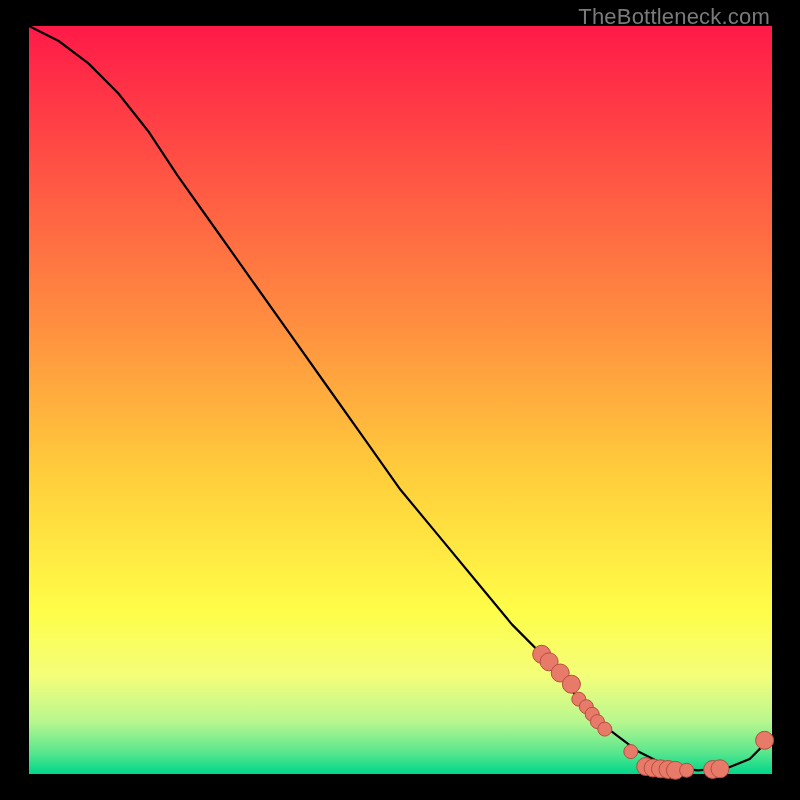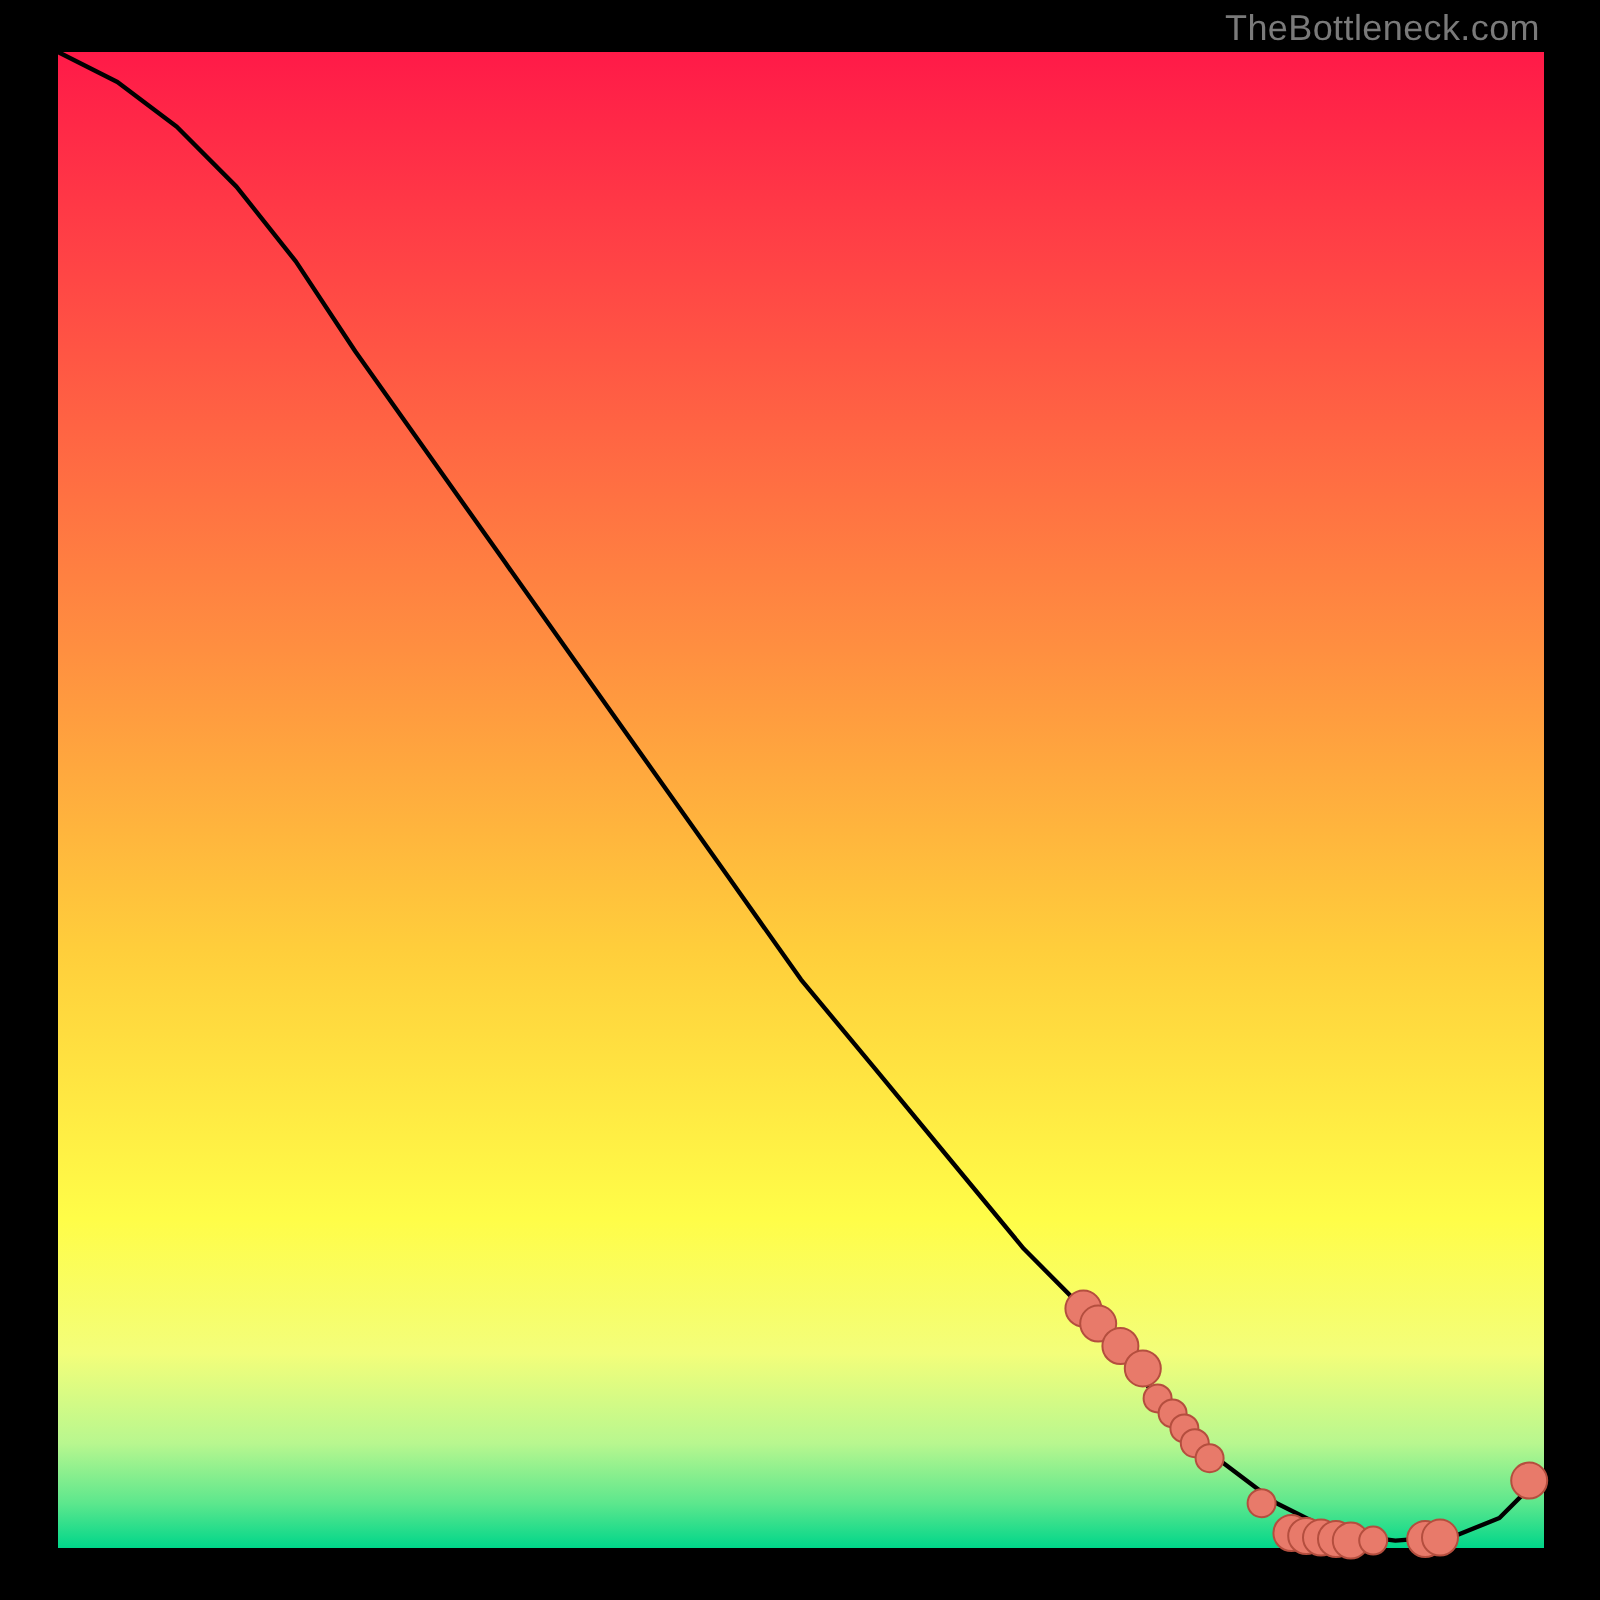--- a/index.html
+++ b/index.html
@@ -32,21 +32,21 @@
       #f3fe7a 87%,
       #b8f78f 93%,
       #5de78d 97%,
       #00d68a 100%);
   }
   .watermark {
     position: absolute;
     top: 4px;
     right: 30px;
     color: #7a7a7a;
-    font-size: 18px;
+    font-size: 22px;
     font-weight: 500;
     letter-spacing: 0.2px;
     user-select: none;
   }
   svg.curve {
     position: absolute;
     left: 0;
     top: 0;
     width: 743px;
     height: 748px;

